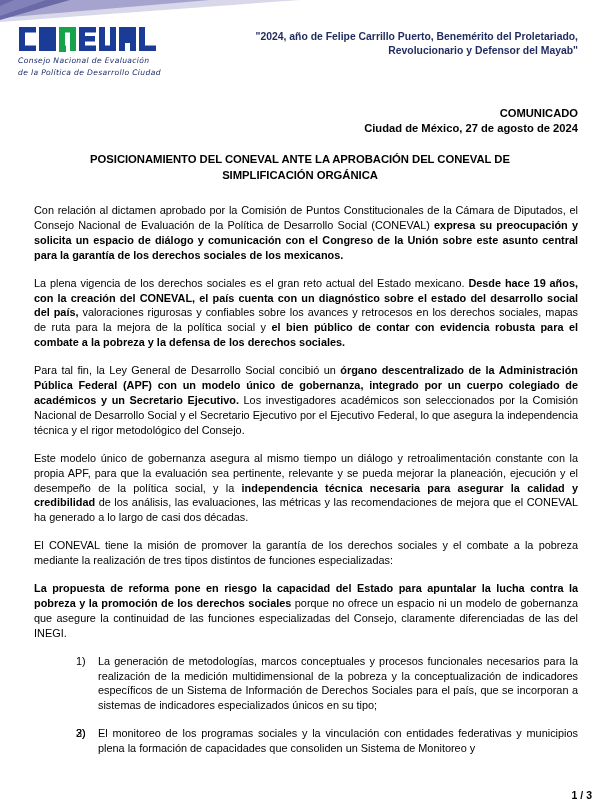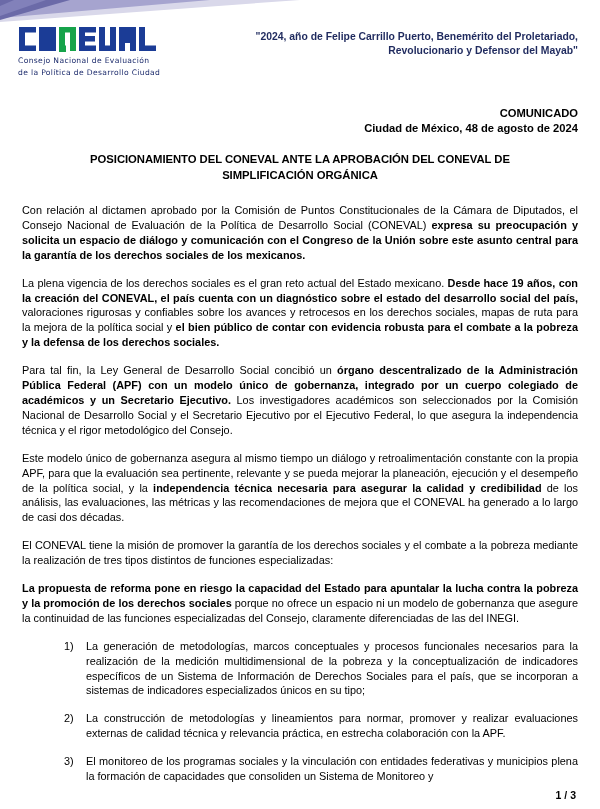--- a/index.html
+++ b/index.html
@@ -43,20 +43,21 @@
     align-items: flex-start;
     justify-content: space-between;
     padding-top: 24px;
     height: 70px;
     box-sizing: border-box;
   }
   .logo-block {
     width: 180px;
     flex: 0 0 180px;
     padding-left: 2px;
+    font-style: italic;
   }
   .logo-mark { display: block; }
   .logo-sub {
     margin-top: 2px;
     font-size: 7.6px;
     line-height: 9.6px;
     color: #1b2a6b;
     letter-spacing: 0.35px;
     font-family: "DejaVu Sans", sans-serif;
     white-space: nowrap;
@@ -91,20 +92,21 @@
     font-weight: bold;
     margin-top: 16px;
     padding: 0 34px;
     letter-spacing: -0.05px;
   }
 
   
   .body {
     margin-top: 20px;
     padding: 0 6px 0 6px;
+    margin-left: 12px;
   }
   p.para {
     margin: 0 0 13px 0;
     font-size: 10.9px;
     line-height: 14.9px;
     text-align: justify;
     text-justify: inter-word;
   }
   p.para b { font-weight: bold; }
 
@@ -127,21 +129,21 @@
     position: absolute;
     left: 0;
     top: 0;
     width: 18px;
     text-align: left;
   }
 
   
   .page-counter {
     position: absolute;
-    right: 24px;
+    right: 8px;
     bottom: 8px;
     font-size: 10.5px;
     font-weight: bold;
     line-height: 12px;
     color: #000;
     margin-left: 20px;
   }
 </style>
 </head>
 <body>
@@ -185,38 +187,38 @@
     </div>
 
     <div class="lema">
       <div>"2024, año de Felipe Carrillo Puerto, Benemérito del Proletariado,</div>
       <div>Revolucionario y Defensor del Mayab"</div>
     </div>
   </div>
 
   <div class="comunicado">
     <div>COMUNICADO</div>
-    <div>Ciudad de México, 48 de agosto de 2024</div>
+    <div>Ciudad de México, 27 de agosto de 2024</div>
   </div>
 
   <div class="doc-title">
     <span>POSICIONAMIENTO DEL CONEVAL ANTE LA APROBACIÓN DEL CONEVAL DE</span>
     <span>SIMPLIFICACIÓN ORGÁNICA</span>
   </div>
 
   <div class="body">
     <div id="paragraphs">
         <p class="para"><span>Con relación al dictamen aprobado por la Comisión de Puntos Constitucionales de la Cámara de Diputados, el Consejo Nacional de Evaluación de la Política de Desarrollo Social (CONEVAL) </span><b>expresa su preocupación y solicita un espacio de diálogo y comunicación con el Congreso de la Unión sobre este asunto central para la garantía de los derechos sociales de los mexicanos.</b></p>
         <p class="para"><span>La plena vigencia de los derechos sociales es el gran reto actual del Estado mexicano. </span><b>Desde hace 19 años, con la creación del CONEVAL, el país cuenta con un diagnóstico sobre el estado del desarrollo social del país, </b><span>valoraciones rigurosas y confiables sobre los avances y retrocesos en los derechos sociales, mapas de ruta para la mejora de la política social y </span><b>el bien público de contar con evidencia robusta para el combate a la pobreza y la defensa de los derechos sociales.</b></p>
         <p class="para"><span>Para tal fin, la Ley General de Desarrollo Social concibió un </span><b>órgano descentralizado de la Administración Pública Federal (APF) con un modelo único de gobernanza, integrado por un cuerpo colegiado de académicos y un Secretario Ejecutivo. </b><span>Los investigadores académicos son seleccionados por la Comisión Nacional de Desarrollo Social y el Secretario Ejecutivo por el Ejecutivo Federal, lo que asegura la independencia técnica y el rigor metodológico del Consejo.</span></p>
         <p class="para"><span>Este modelo único de gobernanza asegura al mismo tiempo un diálogo y retroalimentación constante con la propia APF, para que la evaluación sea pertinente, relevante y se pueda mejorar la planeación, ejecución y el desempeño de la política social, y la </span><b>independencia técnica necesaria para asegurar la calidad y credibilidad </b><span>de los análisis, las evaluaciones, las métricas y las recomendaciones de mejora que el CONEVAL ha generado a lo largo de casi dos décadas.</span></p>
         <p class="para"><span>El CONEVAL tiene la misión de promover la garantía de los derechos sociales y el combate a la pobreza mediante la realización de tres tipos distintos de funciones especializadas:</span></p>
         <p class="para"><b>La propuesta de reforma pone en riesgo la capacidad del Estado para apuntalar la lucha contra la pobreza y la promoción de los derechos sociales </b><span>porque no ofrece un espacio ni un modelo de gobernanza que asegure la continuidad de las funciones especializadas del Consejo, claramente diferenciadas de las del INEGI.</span></p>
       </div>
     <ol class="speclist" id="speclist">
         <li><span class="num">1)</span><span>La generación de metodologías, marcos conceptuales y procesos funcionales necesarios para la realización de la medición multidimensional de la pobreza y la conceptualización de indicadores específicos de un Sistema de Información de Derechos Sociales para el país, que se incorporan a sistemas de indicadores especializados únicos en su tipo;</span></li>
-        <li><span class="num">2)</span><span>La construcción de metodologías y lineamientos para normar, promover y realizar evaluaciones externas de calidad técnica y relevancia práctica, en estrecha colaboración con la APF.</span></li>
+        <li><span class="num">2)</span></li>
         <li><span class="num">3)</span><span>El monitoreo de los programas sociales y la vinculación con entidades federativas y municipios plena la formación de capacidades que consoliden un Sistema de Monitoreo y</span></li>
       </ol>
   </div>
 
   <div class="page-counter">1 / 3</div>
 </div>
 
 </body></html>

